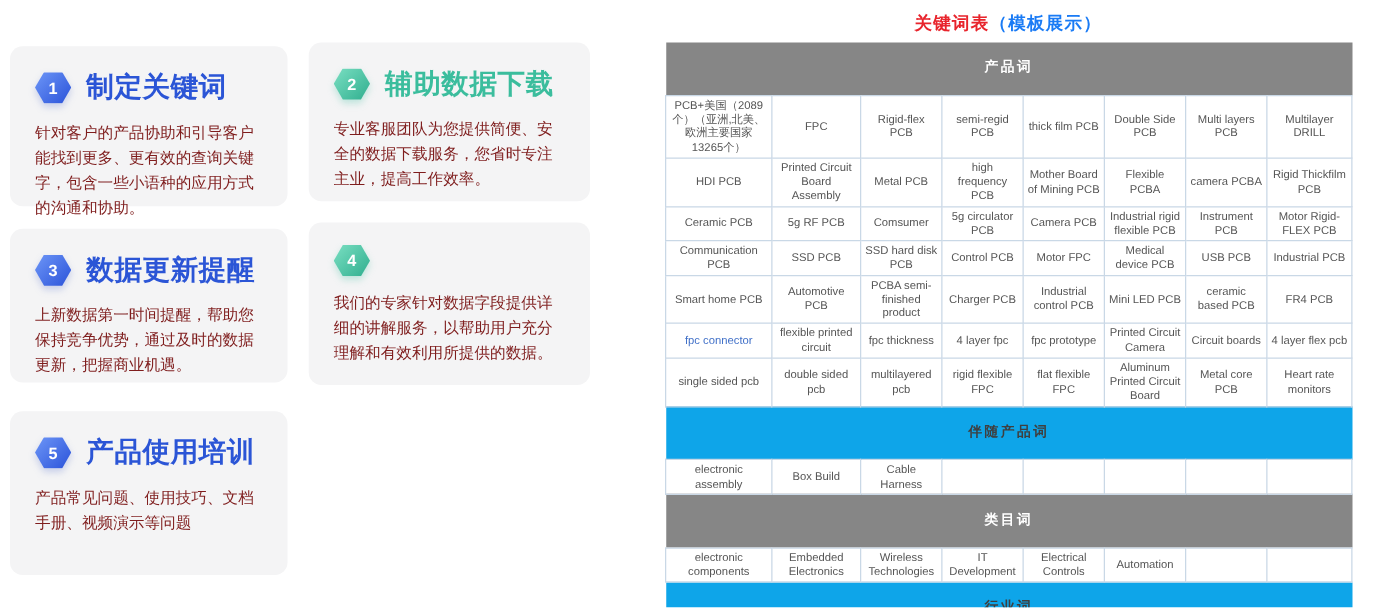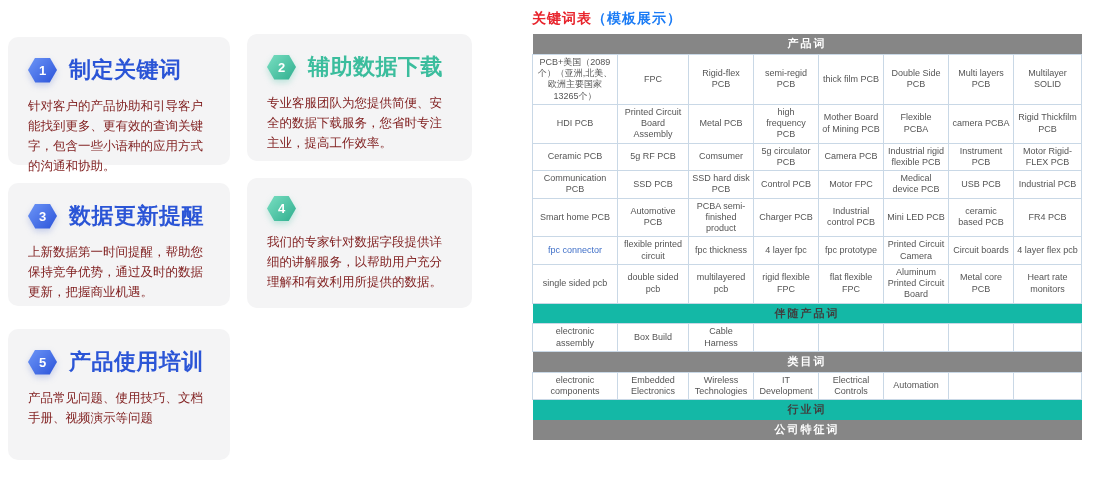--- a/index.html
+++ b/index.html
@@ -17,29 +17,29 @@
   .blue  .badge { background:linear-gradient(135deg,#6d96f7 0%,#2a52d9 100%); }
   .teal  .badge-wrap { filter:drop-shadow(0 3px 3px rgba(60,190,160,.3)); }
   .teal  .badge { background:linear-gradient(135deg,#7adfc2 0%,#2fae8e 100%); }
   .card-title { font-size:22px; font-weight:bold; letter-spacing:.5px; }
   .blue .card-title { color:#2b55d6; }
   .teal .card-title { color:#3bbd9d; }
   .card-body { margin-top:11px; font-size:12.5px; line-height:1.6; color:#7f1d1d; }
 
   
   #table-area { position:absolute; left:532px; top:6px; width:549px; }
-  #table-title { text-align:left; font-size:14px; font-weight:bold; padding:4px 0 6px 0; letter-spacing:1px; }
+  #table-title { text-align:center; font-size:14px; font-weight:bold; padding:4px 0 6px 0; letter-spacing:1px; }
   #table-title .t-red { color:#e8242c; }
   #table-title .t-blue { color:#1a7bf5; }
   table { width:549px; border-collapse:collapse; table-layout:fixed; }
   td { border:1px solid #c9d8e6; font-size:9px; color:#555; text-align:center;
        vertical-align:middle; height:23px; padding:2px 3px; word-wrap:break-word; line-height:1.25; }
-  td.band { border:none; height:16px; font-size:11px; font-weight:bold; letter-spacing:2px; padding:3px 0; }
+  td.band { border:none; height:16px; font-size:11px; font-weight:bold; letter-spacing:2px; padding:14px 0; }
   td.band.dark  { background:#868686; color:#fff; }
-  td.band.light { background:#14b8a6; color:#3f3f3f; }
+  td.band.light { background:#0ea5e9; color:#3f3f3f; }
   td .cell-link { color:#4070c8; cursor:pointer;margin-top:24px; }
 </style>
 </head>
 <body>
 
 <div id="page">
 
   <div id="cards">
       <div class="card blue" style="left: 8px; top: 37px; width: 222px; height: 128px;">
         <div class="card-head">
@@ -107,21 +107,21 @@
             <td colspan="8" class="band dark">产品词</td>
           </tr>
           <tr>
             <td>PCB+美国（2089个）（亚洲,北美、欧洲主要国家13265个）</td>
             <td>FPC</td>
             <td>Rigid-flex PCB</td>
             <td>semi-regid PCB</td>
             <td>thick film PCB</td>
             <td>Double Side PCB</td>
             <td>Multi layers PCB</td>
-            <td>Multilayer SOLID</td>
+            <td>Multilayer DRILL</td>
           </tr>
           <tr>
             <td>HDI PCB</td>
             <td>Printed Circuit Board Assembly</td>
             <td>Metal PCB</td>
             <td>high frequency PCB</td>
             <td>Mother Board of Mining PCB</td>
             <td>Flexible PCBA</td>
             <td>camera PCBA</td>
             <td>Rigid Thickfilm PCB</td>

